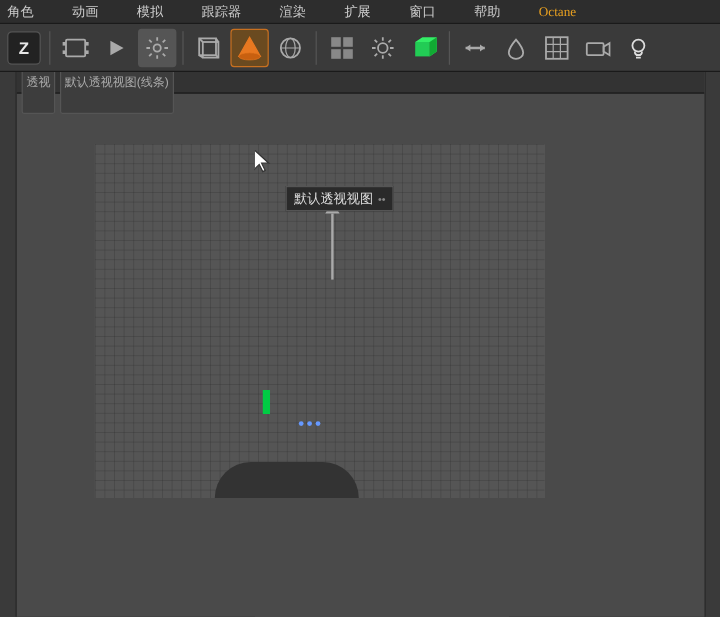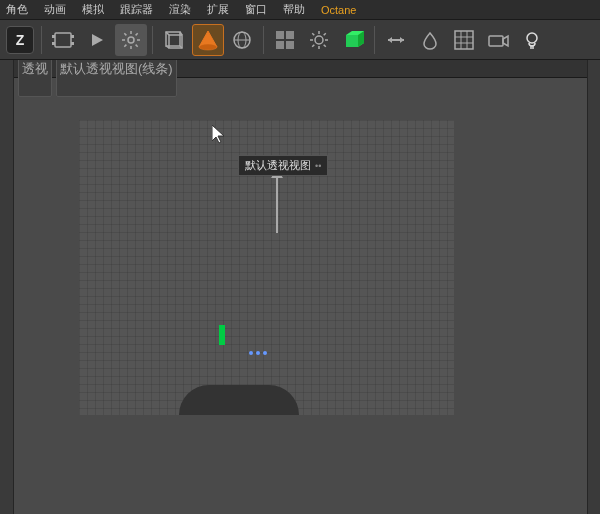--- a/index.html
+++ b/index.html
@@ -14,21 +14,21 @@
       user-select: none;
     }
 
     
     #menu-bar {
       height: 20px;
       background: #2d2d2d;
       display: flex;
       align-items: center;
       padding: 0 4px;
-      gap: 12px;
+      gap: 28px;
       border-bottom: 1px solid #1a1a1a;
     }
     .menu-item {
       font-size: 11px;
       color: #ccc;
       cursor: pointer;
       padding: 0 2px;
     }
 
     
@@ -207,21 +207,21 @@
       top: 0; left: 0; right: 0;
       height: 18px;
       background: #333;
       display: flex;
       align-items: center;
       padding: 0 4px;
       gap: 4px;
       border-bottom: 1px solid #1a1a1a;
     }
     .vp-header-btn {
-      font-size: 13px;
+      font-size: 10px;
       color: #aaa;
       cursor: pointer;
       padding: 18px 3px;
       background: #3d3d3d;
       border: 1px solid #555;
       border-radius: 2px;
     }
 
     
     #cursor {
@@ -239,21 +239,21 @@
 
 <div id="menu-bar">
   <span class="menu-item">角色</span>
   <span class="menu-item">动画</span>
   <span class="menu-item">模拟</span>
   <span class="menu-item">跟踪器</span>
   <span class="menu-item">渲染</span>
   <span class="menu-item">扩展</span>
   <span class="menu-item">窗口</span>
   <span class="menu-item">帮助</span>
-  <span class="menu-item" style="color:#e8a020;">Octane</span>
+  <span class="menu-item" style="color:#e8a020;font-family:Liberation Serif, serif;">Octane</span>
 </div>
 
 <div id="toolbar">
 
   <div class="toolbar-btn">
     <div class="icon-z">Z</div>
   </div>
 
   <div class="toolbar-separator"></div>
 

